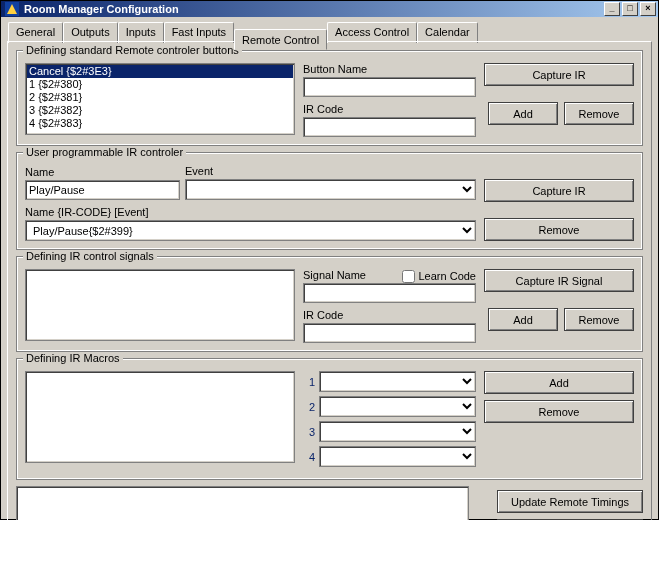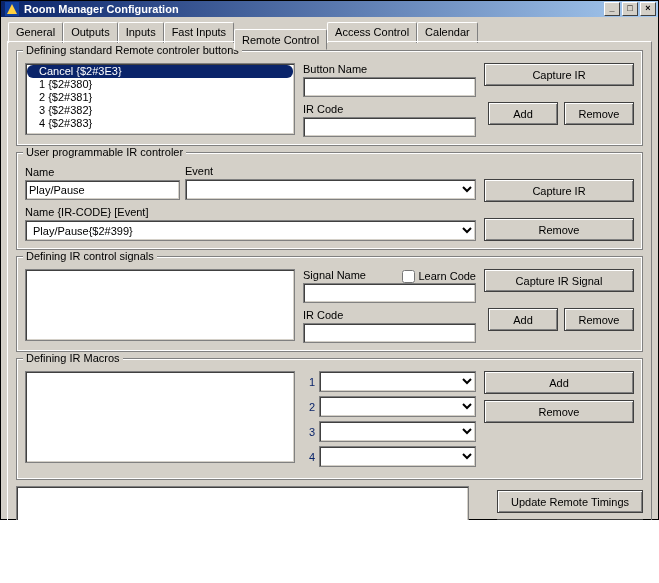--- a/index.html
+++ b/index.html
@@ -120,21 +120,21 @@
     padding: 2px 3px;
   }
   .txt { height: 20px; }
   select { height: 21px; }
   textarea { resize: none; }
   .listbox {
     overflow-y: scroll;
     padding:1px;
     line-height: 13px;
   }
-  .listbox .opt { padding: 0 12px; white-space: nowrap; border-radius: 6px; }
+  .listbox .opt { padding: 0 2px; white-space: nowrap; }
   .listbox .opt.sel { background:#0a246a; color:#fff; }
   label.lbl { display:block; margin: 0 0 2px 0; }
   .row { display:flex; align-items:center; }
   .chk { margin:0 4px 0 0; width:13px; height:13px; }
 
   
   .grid2 { display:flex; }
   .colL { flex:0 0 270px; }
   .colM { flex:1; padding: 0 8px; }
   .colR { flex:0 0 150px; display:flex; flex-direction:column; gap:6px;align-items:flex-end; }

